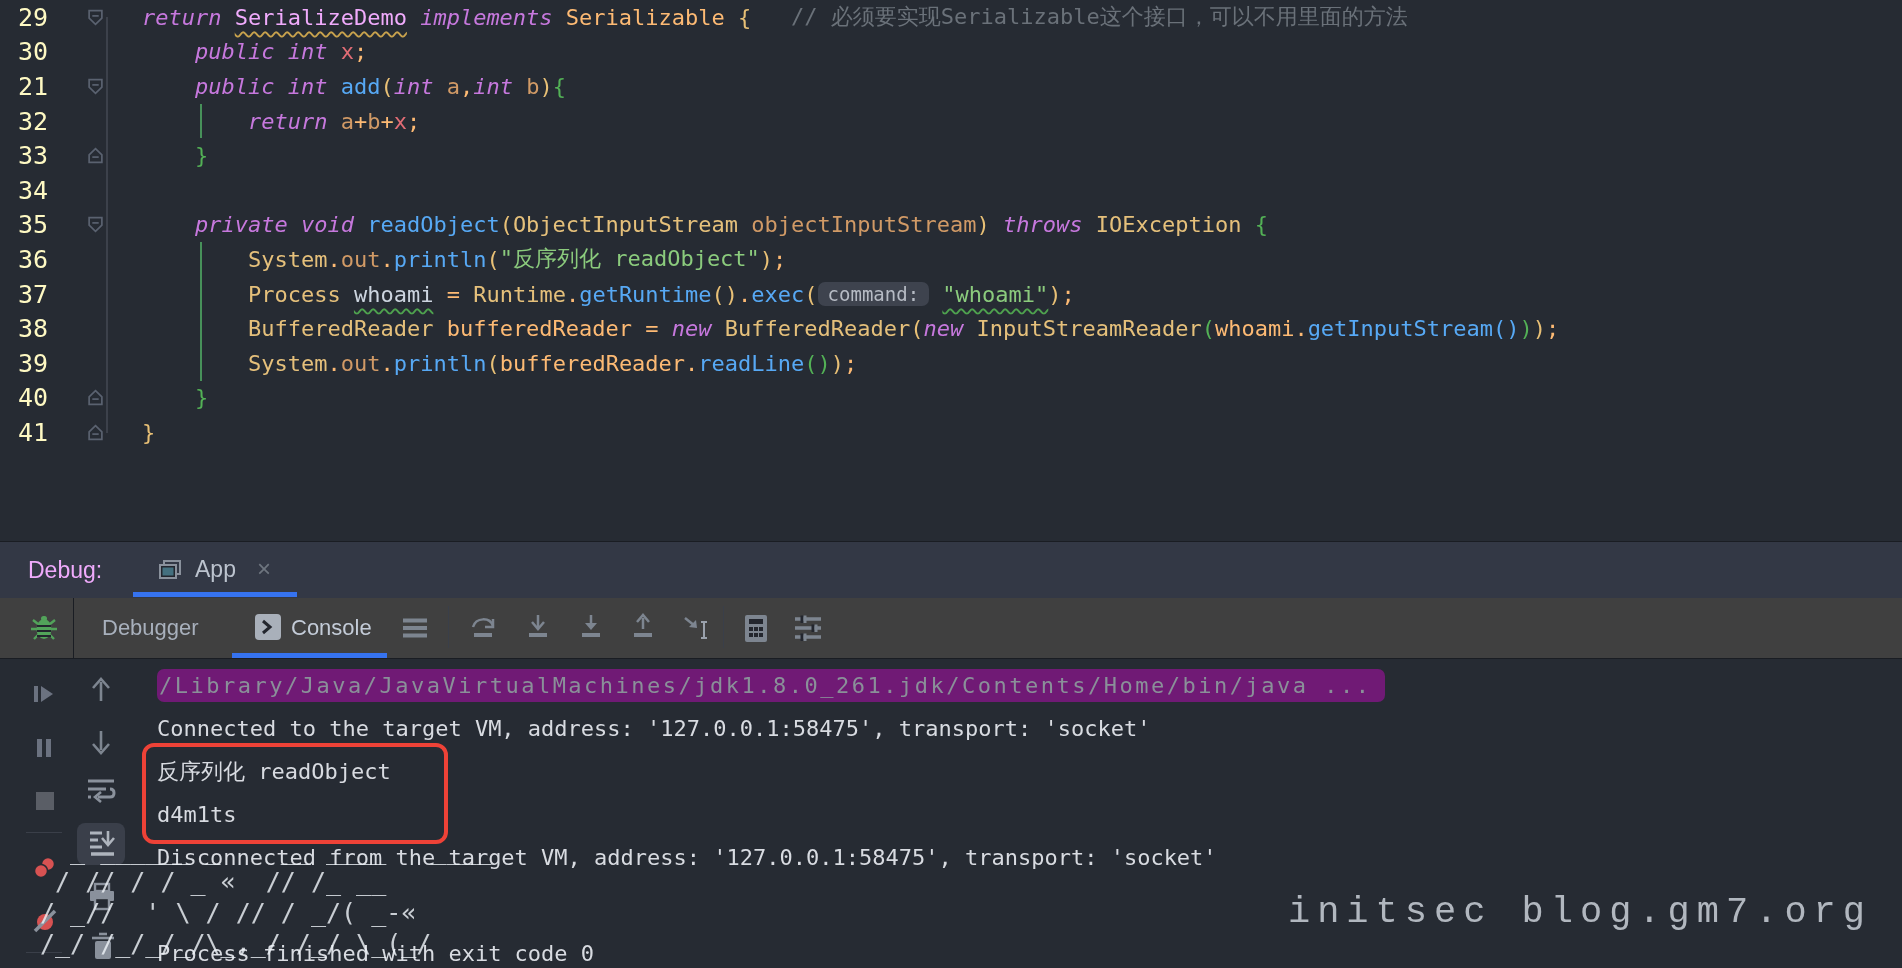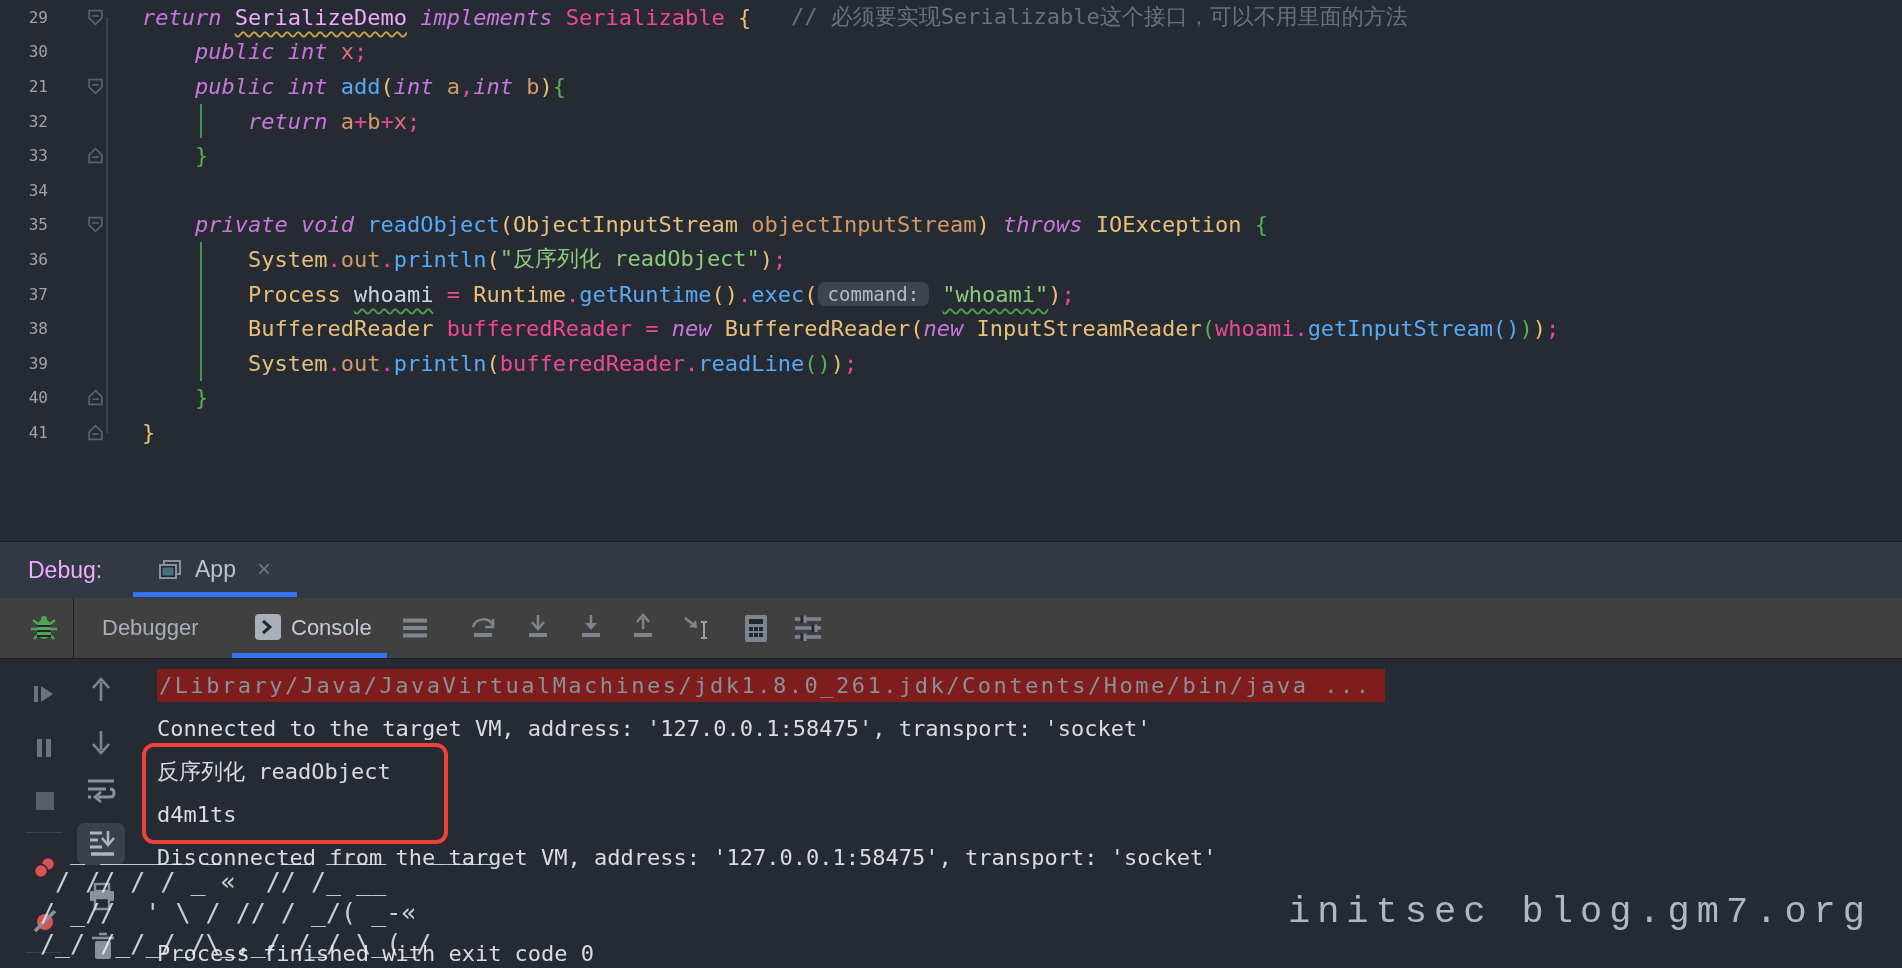--- a/index.html
+++ b/index.html
@@ -4,33 +4,33 @@
 <style>
   html,body{margin:0;padding:0;background:#15171c;}
   .screen{position:relative;width:1902px;height:968px;background:#262b33;overflow:hidden;
           font-family:"DejaVu Sans Mono",monospace;}
   
   .editor{position:absolute;left:0;top:0;width:1902px;height:541px;background:#262b33;}
   .fold-vline{position:absolute;left:106px;top:17px;width:2px;height:416px;background:#3c414b;}
   .indent-guide{position:absolute;width:2px;background:#47915a;}
   #code-lines{position:absolute;left:0;top:0;width:1902px;}
   .cl{display:flex;align-items:center;height:34.6px;white-space:pre;font-size:22px;}
-  .ln{width:48px;text-align:right;color:#a3a3a3;font-size:16px;flex:0 0 48px;}
+  .ln{width:48px;text-align:right;color:#fef9c3;font-size:25px;flex:0 0 48px;}
   .foldcell{width:94px;flex:0 0 94px;display:flex;justify-content:center;align-items:center;}
   .foldcell svg{display:block;}
   .kw{color:#c678dd;font-style:italic;}
   .cls{color:#e5c07b;}
   .clsu{color:#f0abfc;text-decoration:underline wavy #c8a24d 1.5px;text-underline-offset:6px;}
   .fn{color:#57a9f5;}
   .par{color:#d19a66;}
   .fld{color:#e06c75;}
   .str{color:#8bcb7d;}
   .stru{color:#8bcb7d;text-decoration:underline wavy #4ea24e 1.5px;text-underline-offset:6px;}
   .com{color:#6a7179;}
-  .pln{color:#ec4899;}
+  .pln{color:#fdba74;}
   .varu{color:#cdd5e0;text-decoration:underline wavy #4ea24e 1.5px;text-underline-offset:6px;}
   .b1{color:#e8c076;}
   .b2{color:#53b156;}
   .b3{color:#57a9f5;}
   .chip{background:#3e434e;color:#b6bbc4;border-radius:7px;padding:1px 10px;font-size:19px;font-style:normal;}
   
   .debug-header{position:absolute;left:0;top:541px;width:1902px;height:57px;background:#333845;
                 border-top:1px solid #1a1d23;box-sizing:border-box;
                 font-family:"Liberation Sans","DejaVu Sans",sans-serif;}
   .debug-label{position:absolute;left:28px;top:15px;font-size:23px;color:#f0abfc;}
@@ -52,21 +52,21 @@
   .console-underline{position:absolute;left:232px;top:653px;width:155px;height:5px;background:#3673f0;}
   .tbicon{position:absolute;top:16px;cursor:pointer;}
   .tsep{position:absolute;top:8px;width:1px;height:42px;background:#3a3f49;}
   
   .console-area{position:absolute;left:0;top:659px;width:1902px;height:309px;background:#262b33;}
   .sideicon{position:absolute;cursor:pointer;}
   .scrollend-bg{position:absolute;left:77px;top:164px;width:48px;height:42px;background:#3a3f4a;border-radius:8px;}
   .hsep-small{position:absolute;background:#3a3f49;height:1px;}
   #console-rows{position:absolute;left:157px;top:5px;font-size:22px;color:#d8dbe1;white-space:pre;}
   .crow{height:43px;line-height:43px;}
-  .crow .pathchip{background:#7f1d1d;color:#8a9099;letter-spacing:2.5px;padding:4px 14px 4px 2px;}
+  .crow .pathchip{background:#701a75;color:#8a9099;letter-spacing:2.5px;padding:4px 14px 4px 2px;border-radius:7px;}
   .red-box{position:absolute;left:142px;top:84px;width:306px;height:101px;border:4px solid #ee4237;
            border-radius:12px;box-sizing:border-box;}
   .ascii-art{position:absolute;left:40px;top:176px;font-size:25px;line-height:31px;color:rgba(238,243,248,.82);
              white-space:pre;}
   .serif-mark{position:absolute;right:30px;top:232px;font-family:Liberation Mono, monospace;
               font-size:37px;letter-spacing:7px;color:rgba(193,198,206,.9);}
   svg{overflow:visible;}
 </style>
 </head>
 <body>

